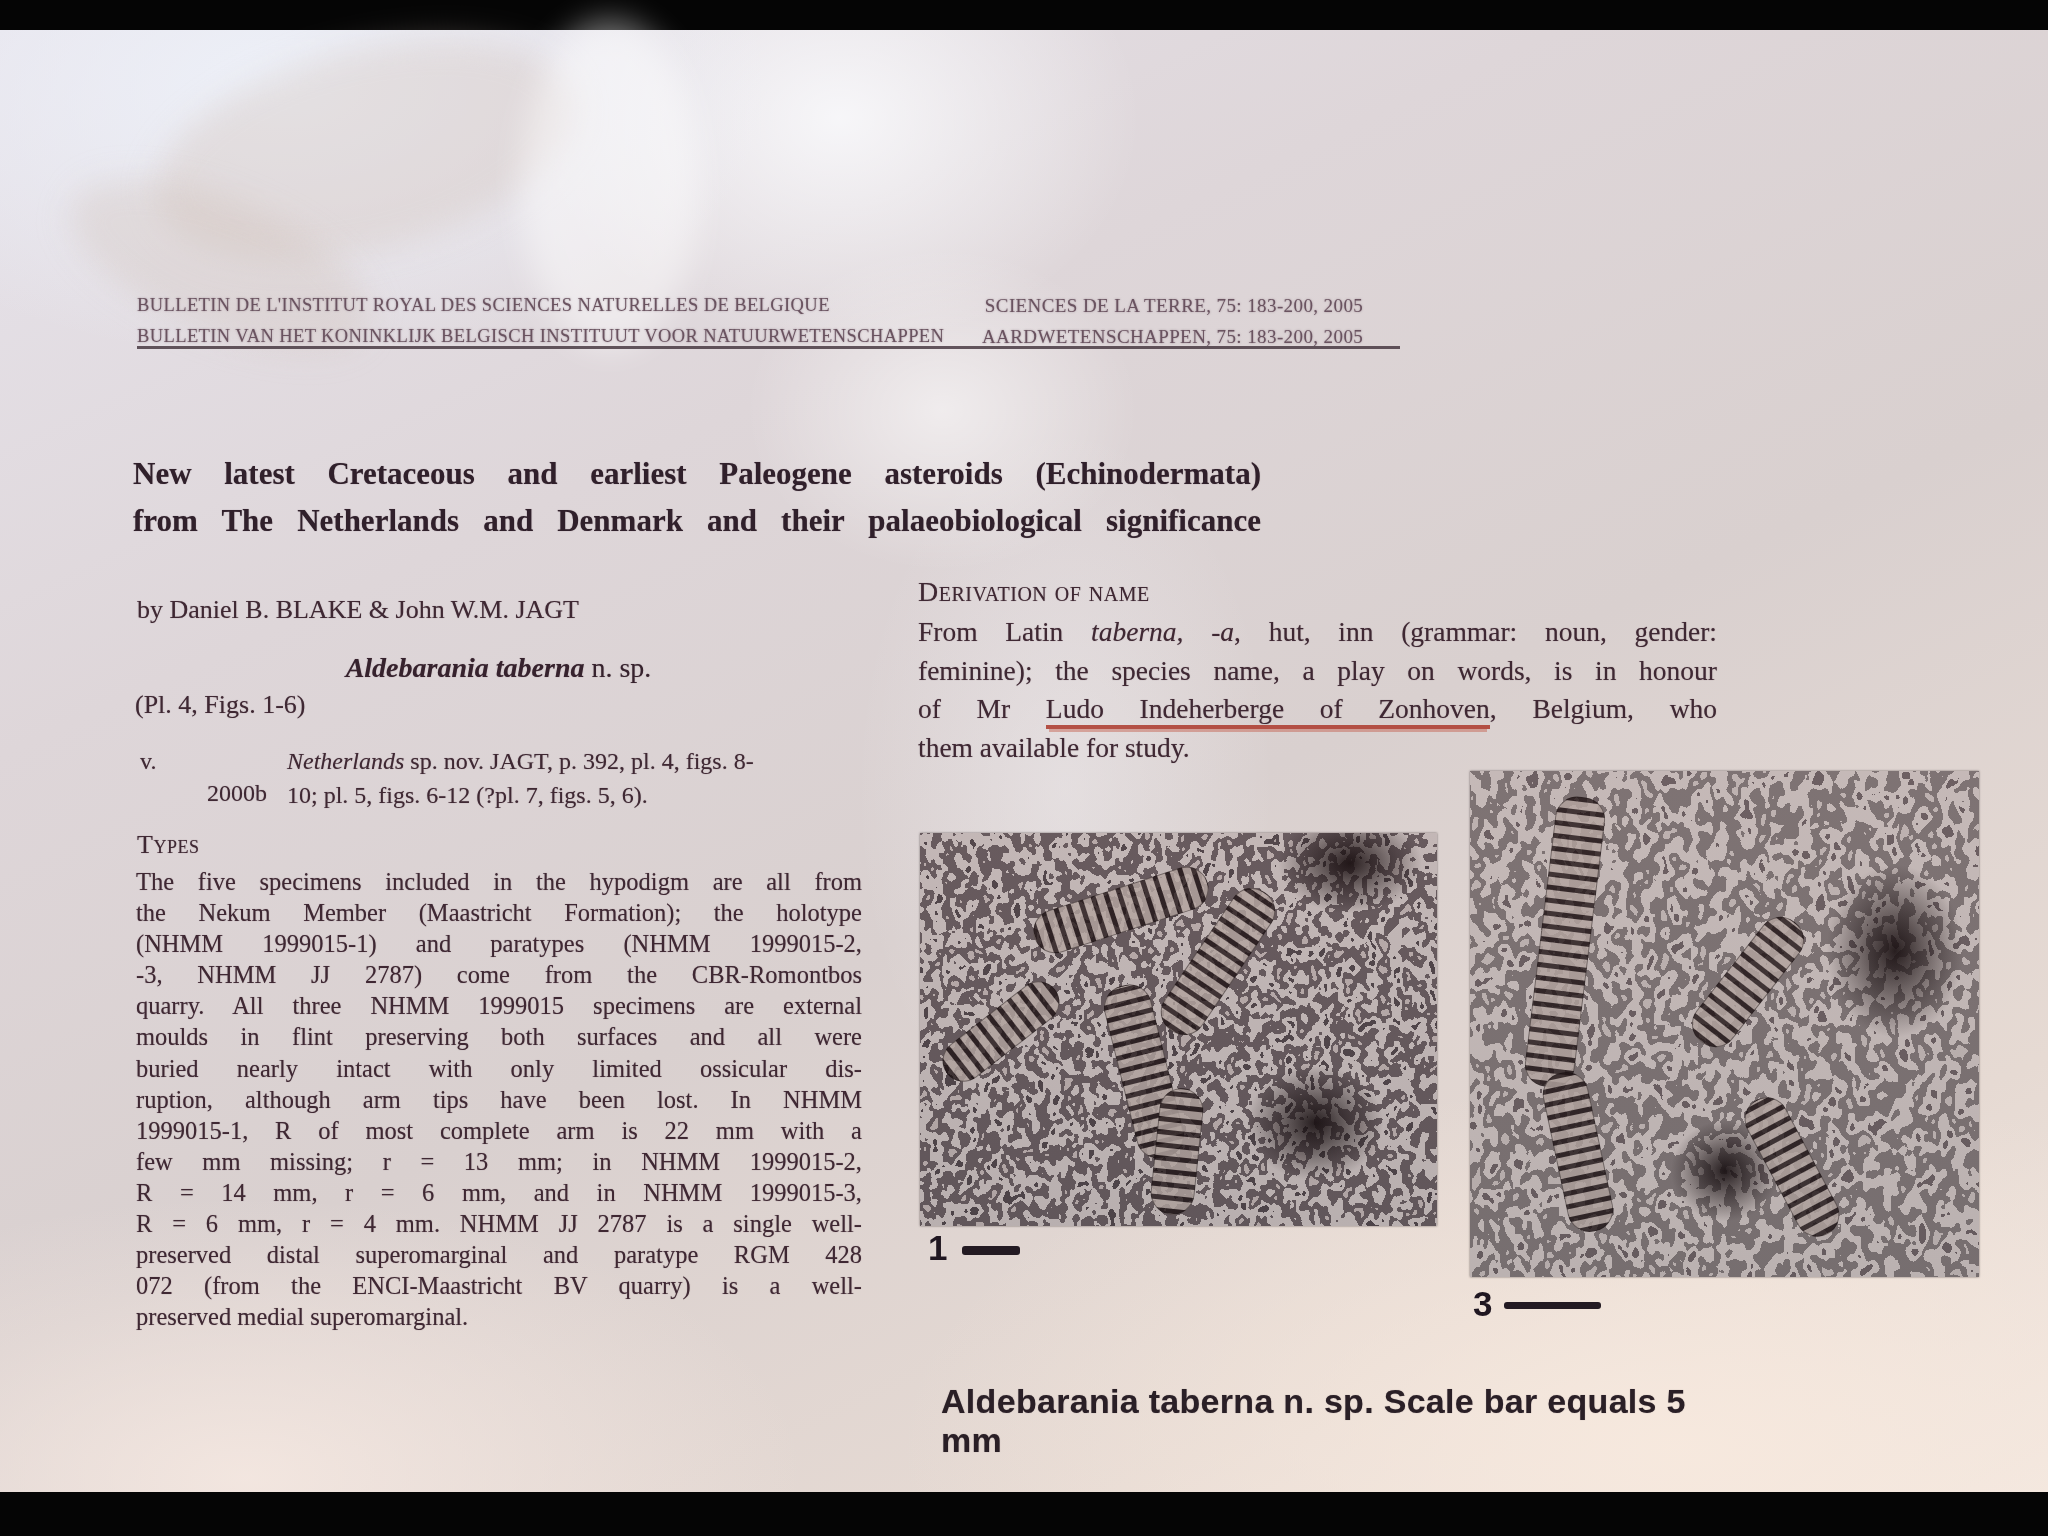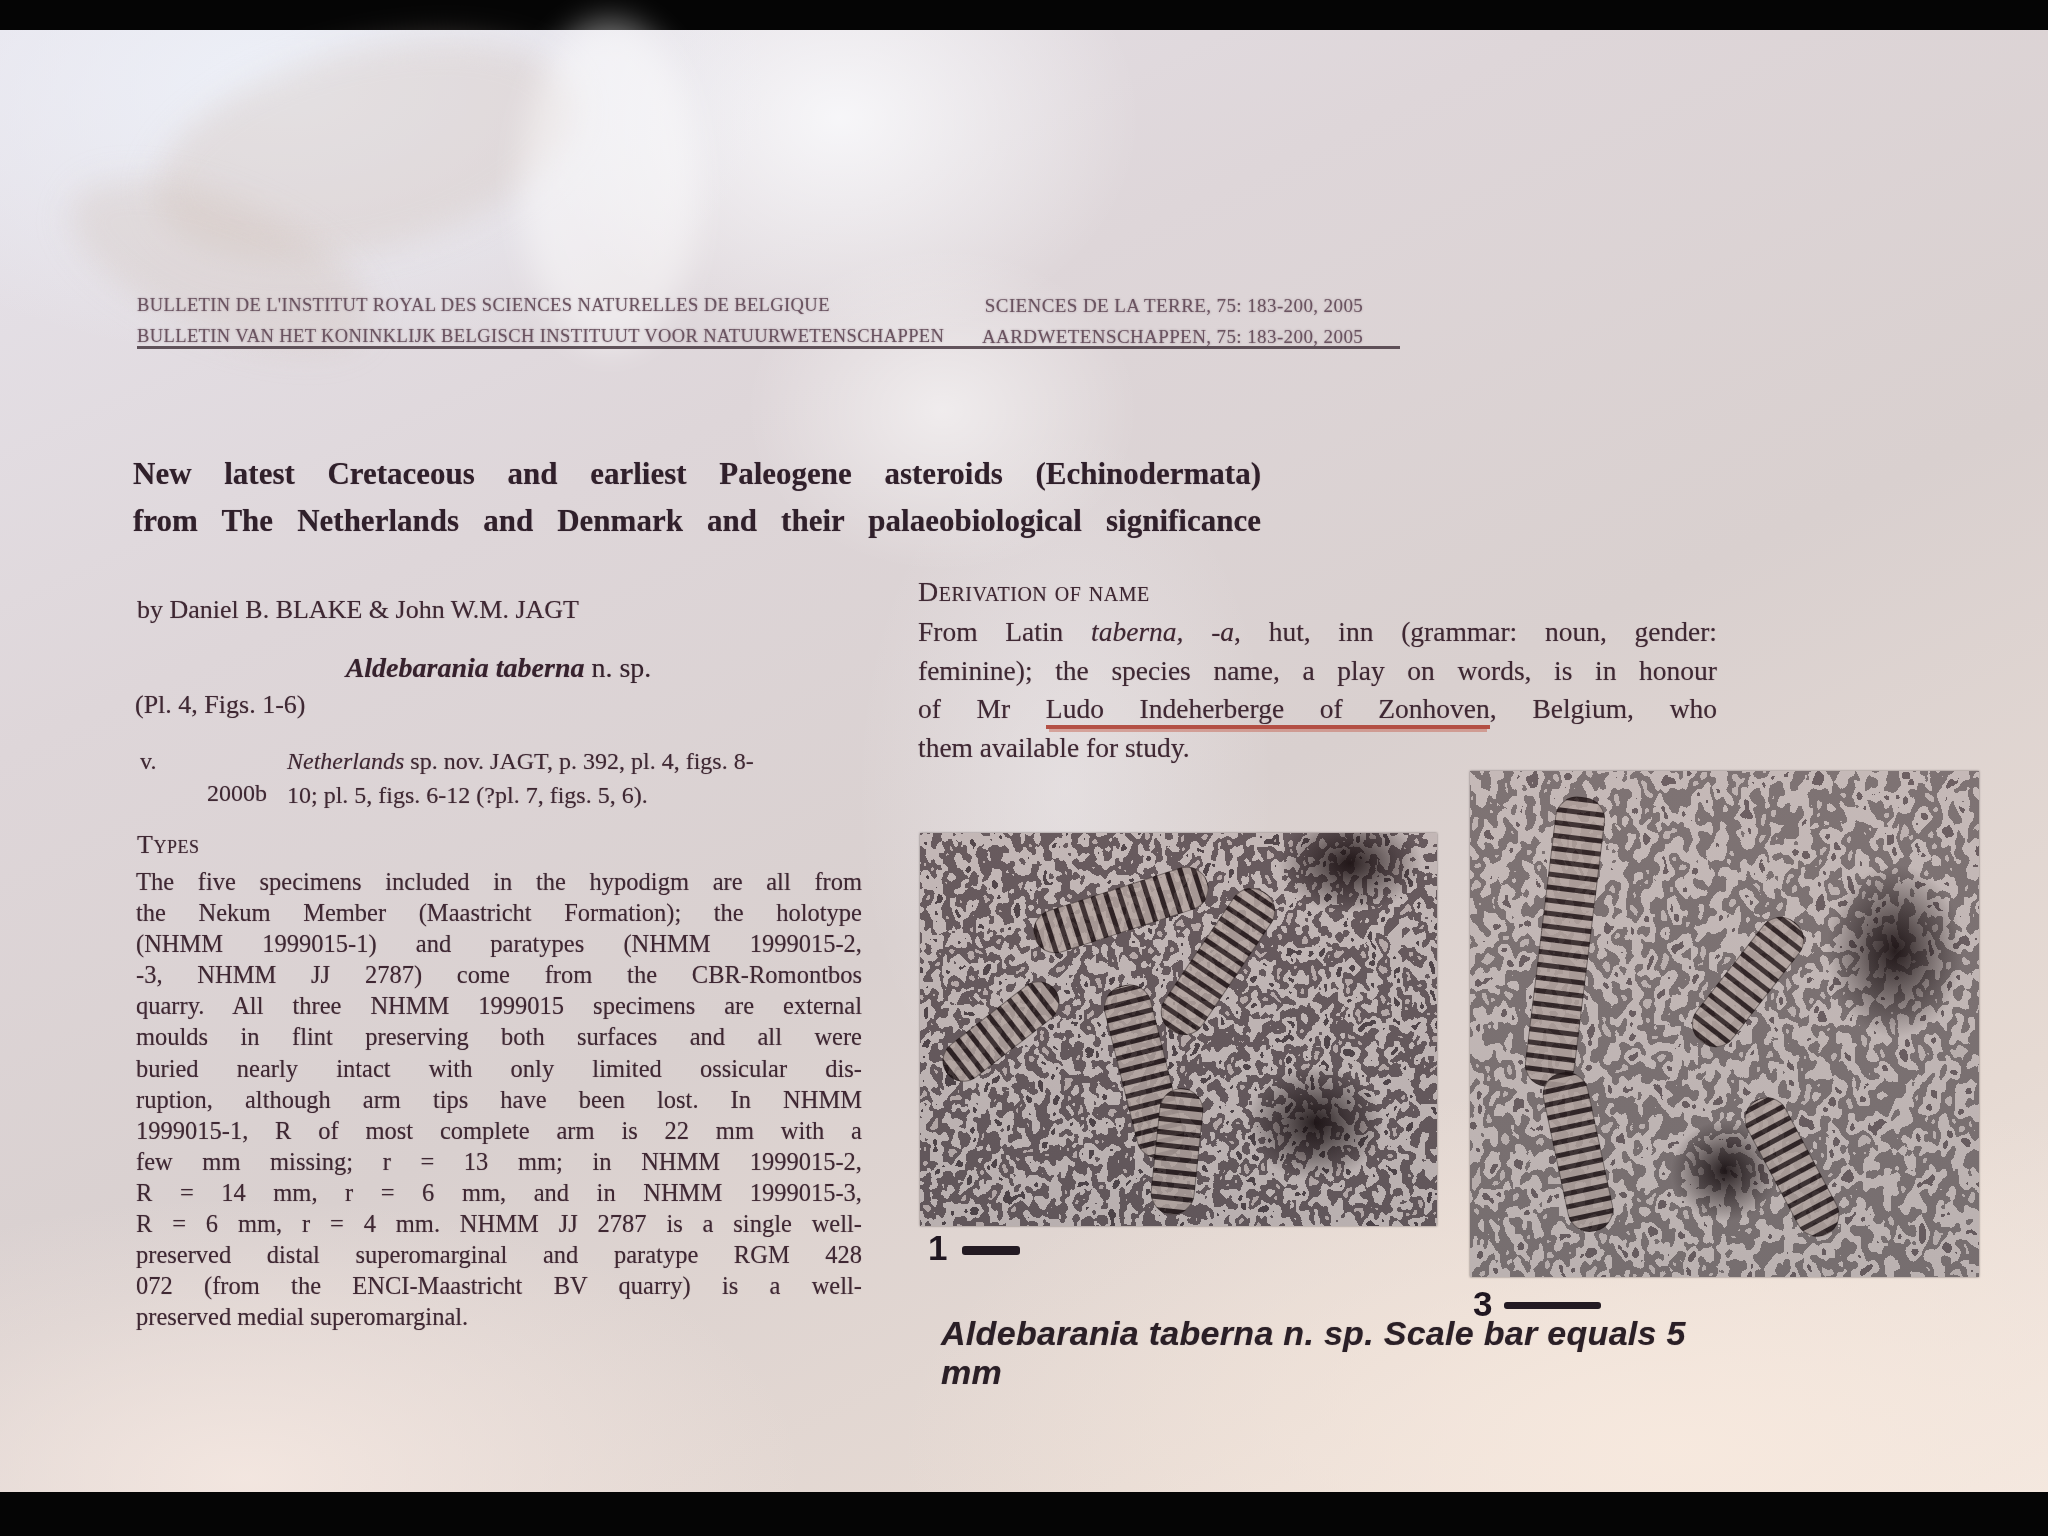--- a/index.html
+++ b/index.html
@@ -69,22 +69,22 @@
   .blob{position:absolute;border-radius:50%;background:radial-gradient(closest-side, rgba(12,9,10,.92), rgba(12,9,10,0) 72%);}
 
   .fig-label{position:absolute;font-family:"Liberation Sans","DejaVu Sans",sans-serif;font-weight:bold;
              font-size:35px;color:#201721;}
   #fig1-label{left:928px;top:1198px;}
   #fig3-label{left:1473px;top:1254px;}
   .scalebar{position:absolute;background:#231a22;border-radius:3px;}
   #fig1-bar{left:962px;top:1216px;width:58px;height:9px;}
   #fig3-bar{left:1504px;top:1272px;width:97px;height:7px;}
 
-  #caption{position:absolute;left:941px;top:1284px;width:780px;
-           font-family:"Liberation Sans","DejaVu Sans",sans-serif;font-style:italic;font-weight:600;
+  #caption{position:absolute;left:941px;top:1352px;width:780px;
+           font-family:"Liberation Sans","DejaVu Sans",sans-serif;font-weight:600;
            font-size:34px;letter-spacing:.3px;color:#2a1f26;text-shadow:0 0 1px rgba(42,31,38,.4);}
 </style>
 </head>
 <body>
 
 <div id="stage">
   <div class="bar top"></div>
 
   <div class="page">
     <div class="sheen s1"></div>

